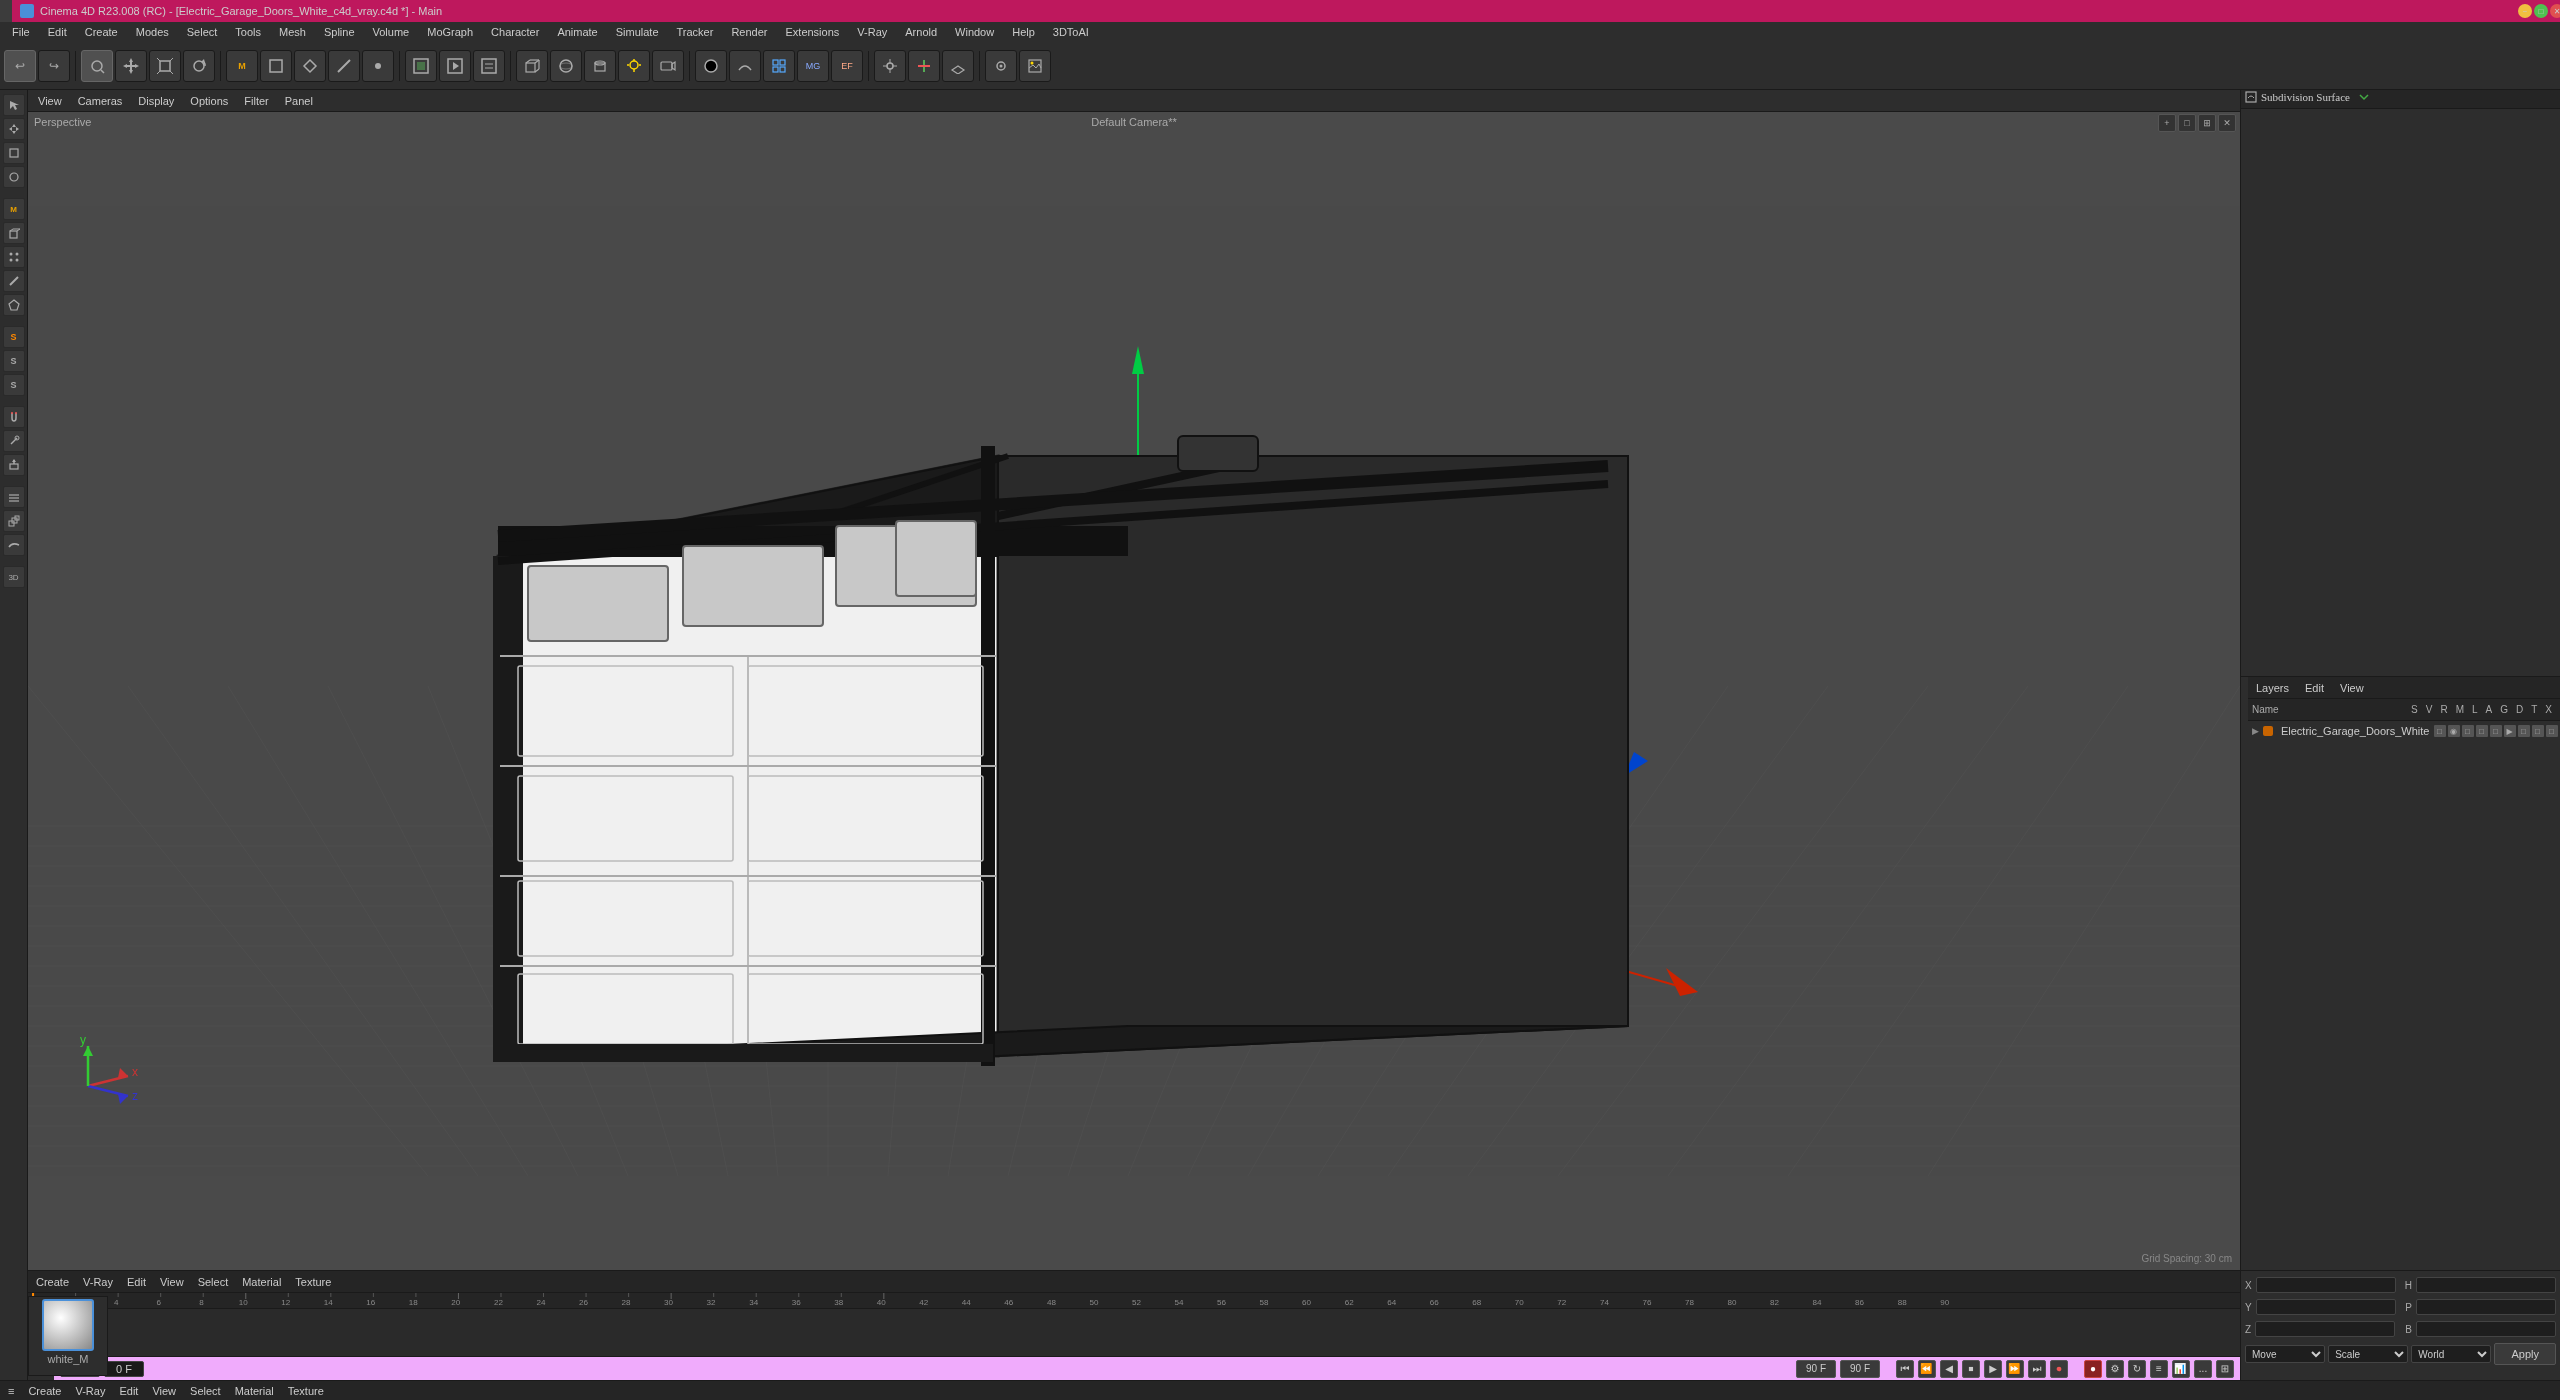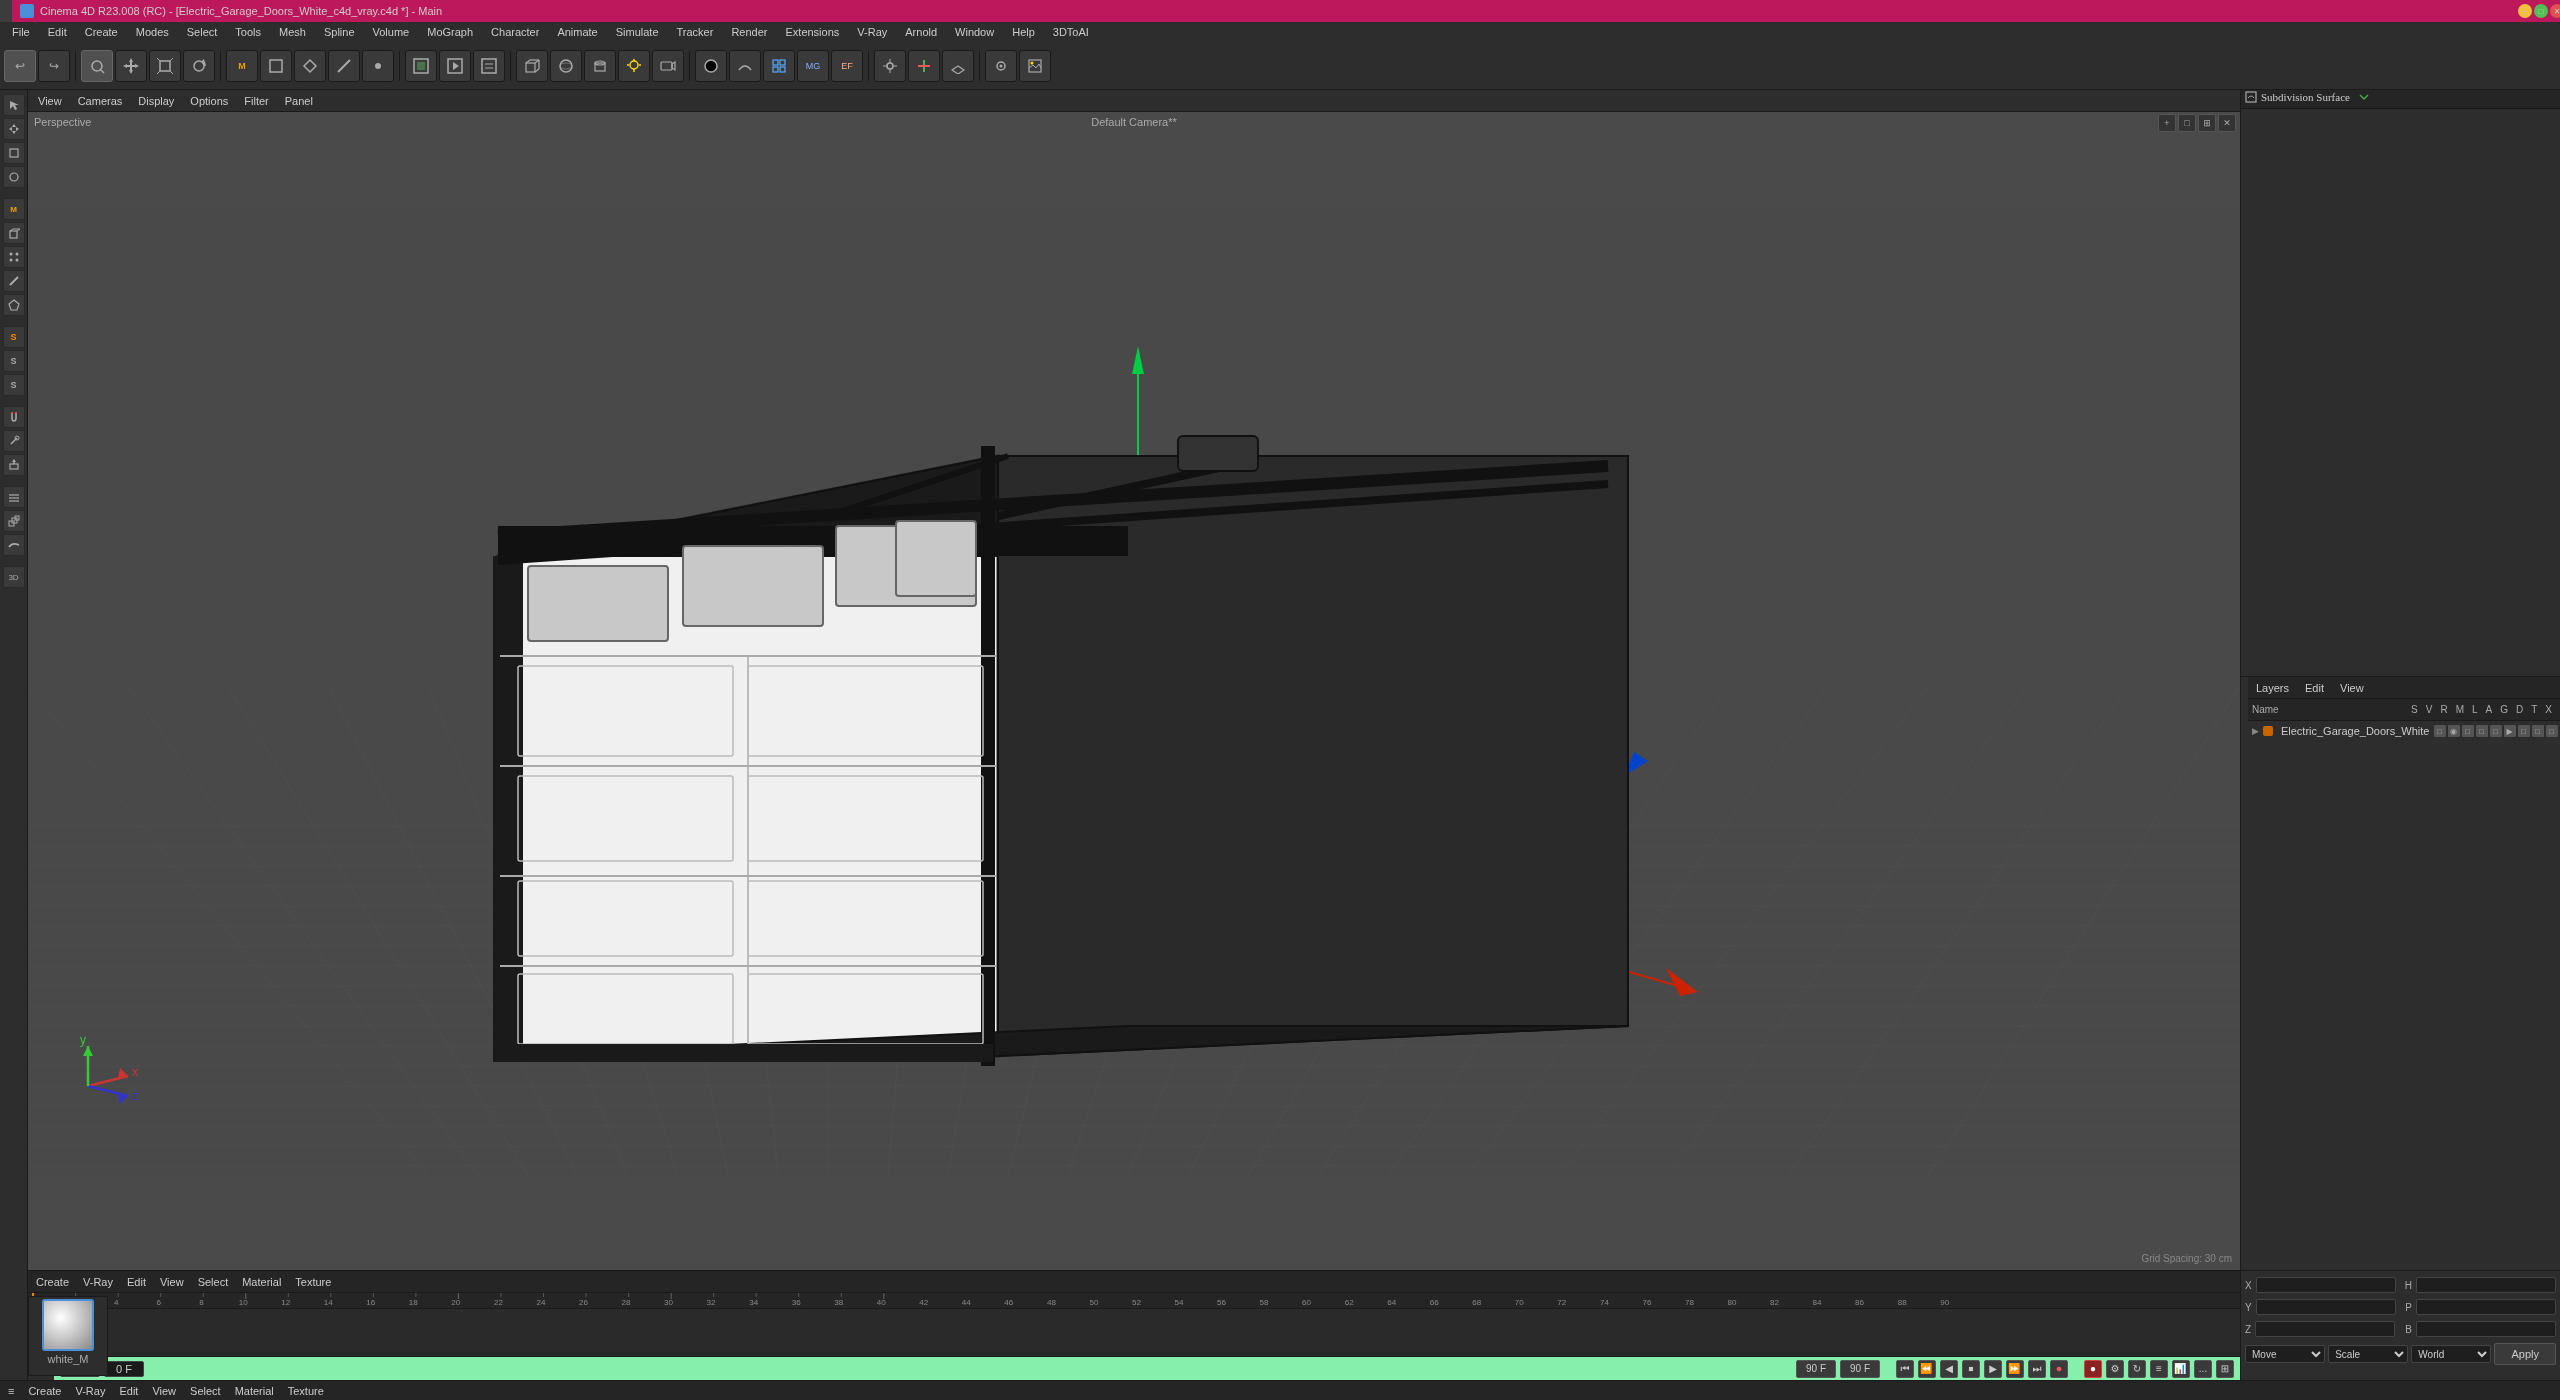--- a/index.html
+++ b/index.html
@@ -415,21 +415,21 @@
       height: 20px;
       background: #2a2a2a;
       display: flex;
       align-items: center;
       padding: 0 0;
       position: relative;
     }
 
     #timeline-playback {
       height: 24px;
-      background: #86efac;
+      background: #f0abfc;
       display: flex;
       align-items: center;
       padding: 0 6px;
       gap: 4px;
       border-top: 1px solid #1a1a1a;
       margin-left: 26px;
     }
     .playback-btn {
       width: 18px;
       height: 18px;

